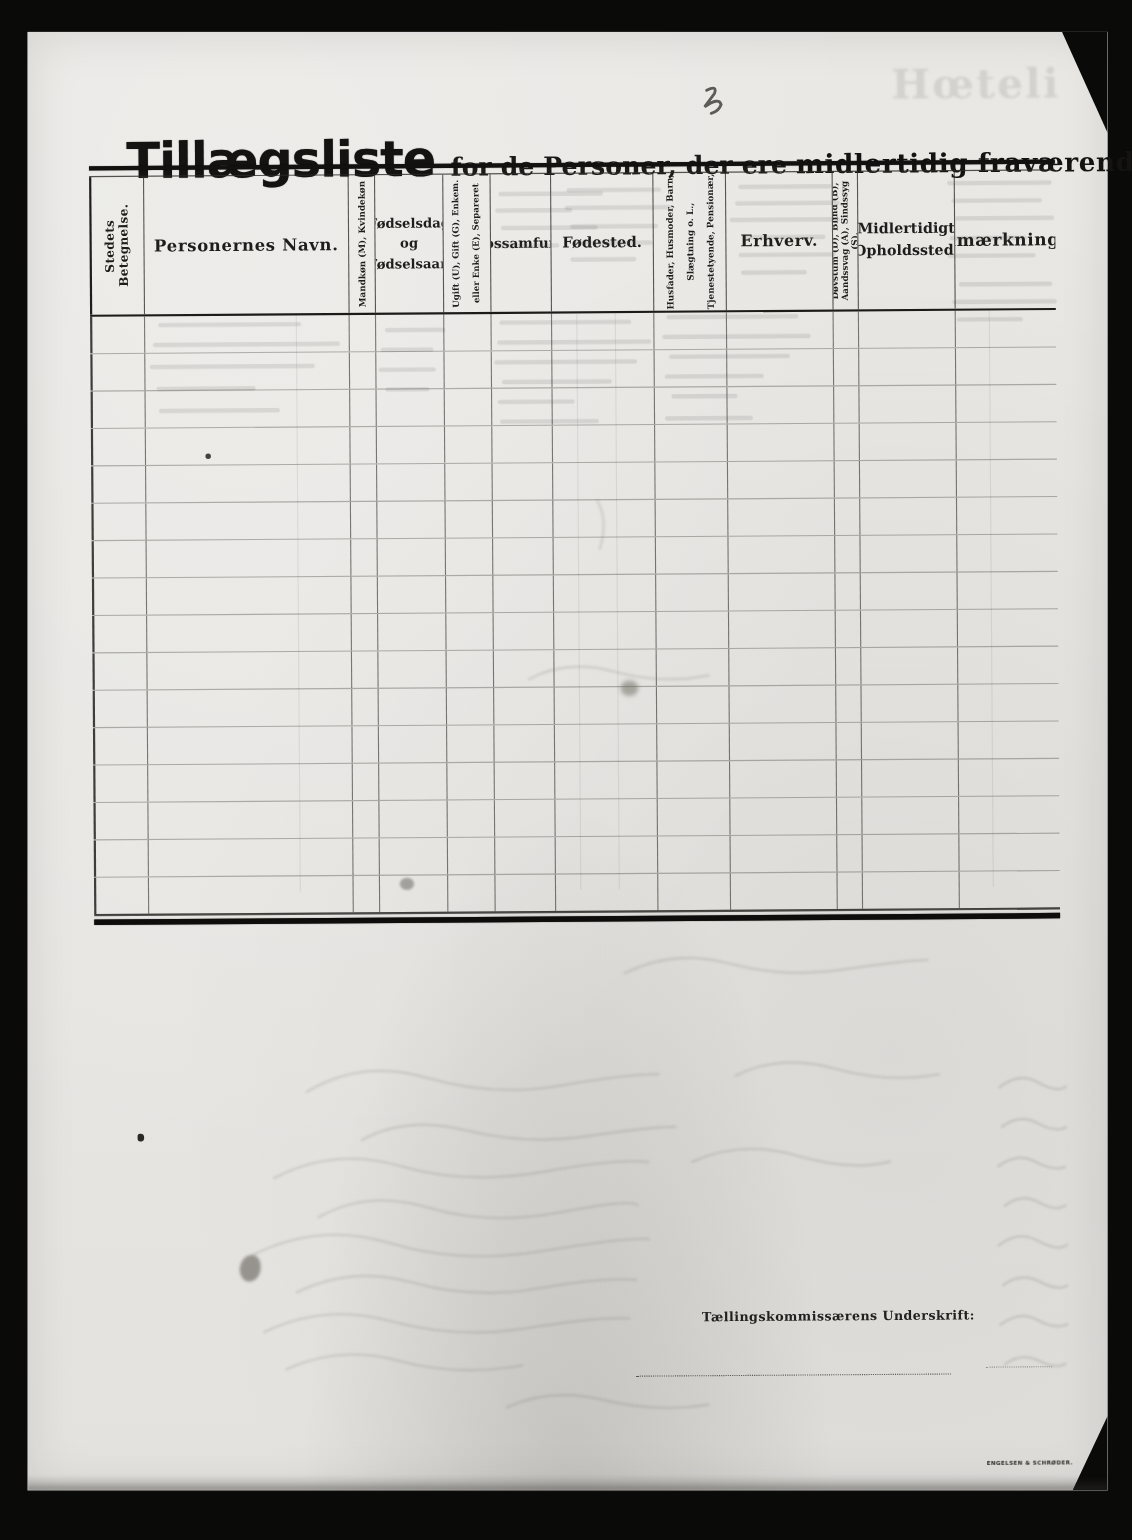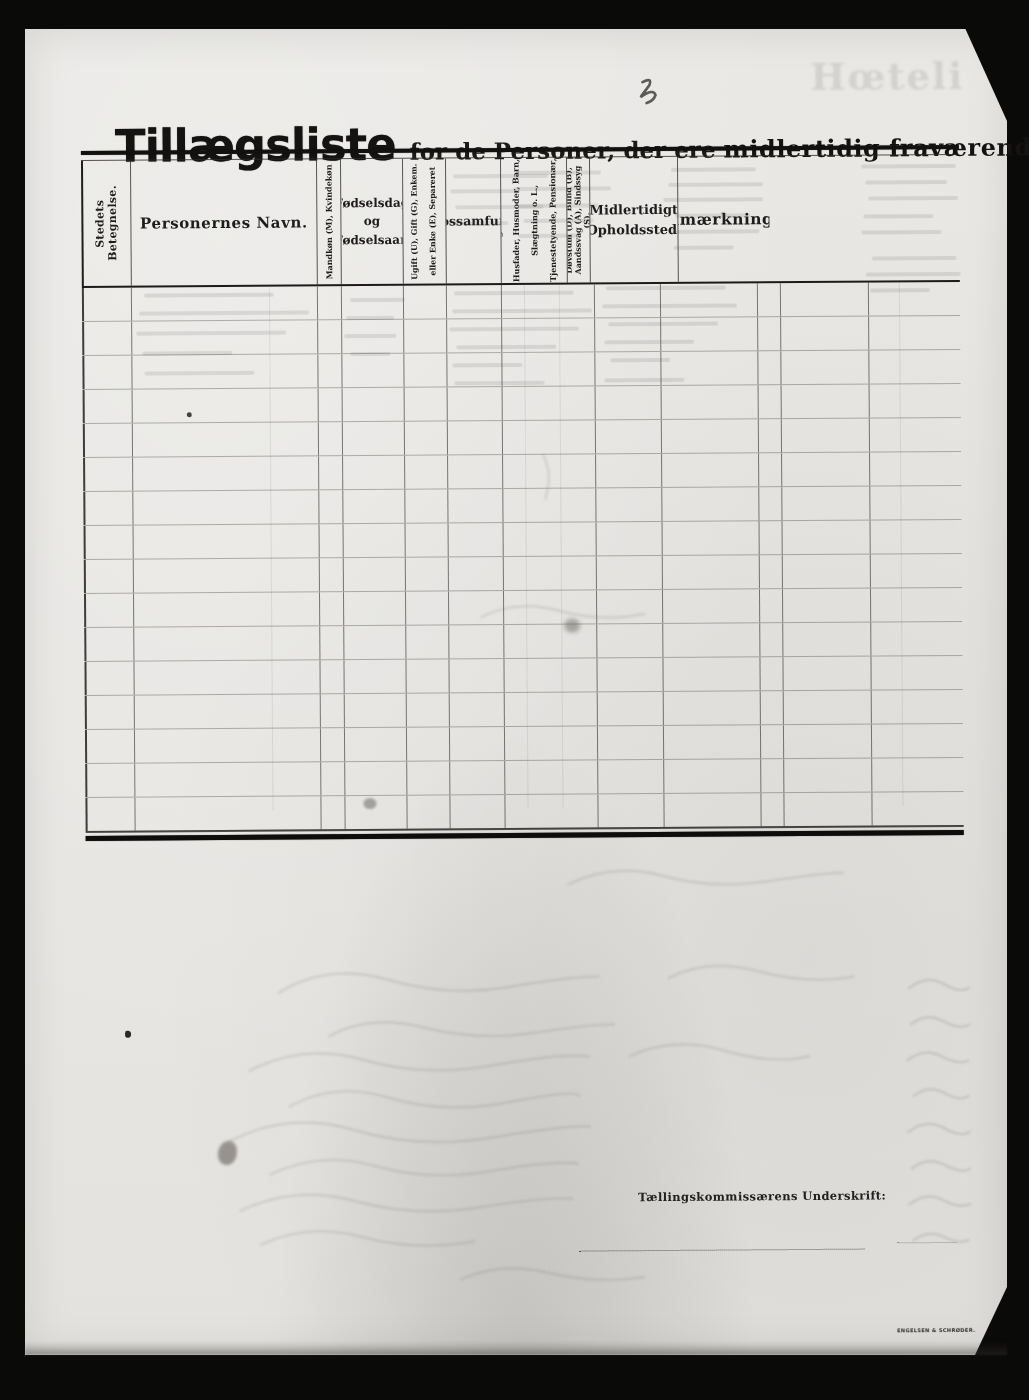--- a/index.html
+++ b/index.html
@@ -130,23 +130,29 @@
           <div class="hc f-foedsel" style="width:62px">
             <span>Fødselsdag og Fødselsaar.</span>
           </div>
           <div class="hc f-aegte" style="width:43px">
             <span class="vert"><span class="main">Ægteskabelig Stilling.</span><br>
             <span class="sub">Ugift (U), Gift (G), Enkem. eller Enke (E), Separeret (S), Fraskilt (F)</span></span>
           </div>
           <div class="hc f-tros" style="width:55px">
             <span>Trossamfund.</span>
           </div>
+          <div class="hc f-foedested" style="width:93px">
+            <span>Fødested.</span>
+          </div>
           <div class="hc f-stilling" style="width:66px">
             <span class="vert"><span class="main">Stilling i Familien:</span><br>
             <span class="sub">Husfader, Husmoder, Barn, Slægtning o. L., Tjenestetyende, Pensionær, Logerende.</span></span>
+          </div>
+          <div class="hc f-anm" style="width:97px">
+            <span style="font-size:14.5px">Erhverv.</span>
           </div>
           <div class="hc f-doev" style="width:23px">
             <span class="vert hsub">Døvstum (D), Blind (B), Aandssvag (A), Sindssyg (S).</span>
           </div>
           <div class="hc f-ophold" style="width:88px">
             <span>Midlertidigt Opholdssted.</span>
           </div>
           <div class="hc f-anm" style="width:92px;border-right:none">
             <span>Anmærkninger</span>
           </div>

